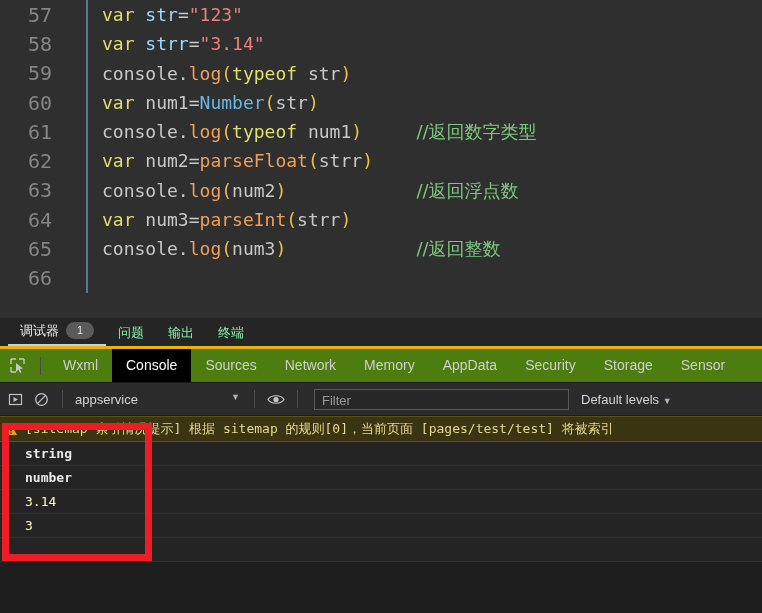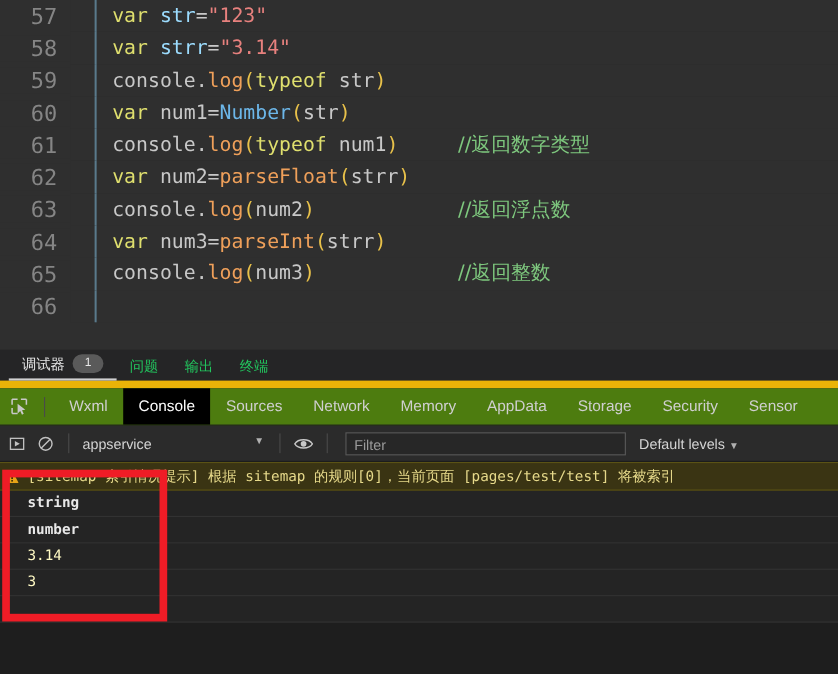--- a/index.html
+++ b/index.html
@@ -78,29 +78,29 @@
 
   
   #panel { background: #242424; }
 
   .panel-tabs {
     display: flex;
     align-items: flex-end;
     height: 28px;
     background: #252526;
     padding-left: 8px;
-    border-bottom: 7px solid #eab308;
+    border-bottom: 3px solid #eab308;
   }
   .panel-tab {
     display: flex;
     align-items: center;
     gap: 7px;
     padding: 0 12px;
     height: 27px;
-    color: #22c55e;
+    color: #86efac;
     font-size: 13px;
     cursor: default;
   }
   .panel-tab.sel { color: #e7e7e7; border-bottom: 2px solid #d0d0d0; }
   .tab-badge {
     background: #5a5a5a;
     color: #e8e8e8;
     border-radius: 9px;
     min-width: 18px;
     height: 17px;
@@ -258,22 +258,22 @@
       </svg>
     </div>
     <div class="vdiv"></div>
     <div id="dt-tabs" style="display:flex;align-items:center;">
         <div class="dt-tab">Wxml</div>
         <div class="dt-tab sel">Console</div>
         <div class="dt-tab">Sources</div>
         <div class="dt-tab">Network</div>
         <div class="dt-tab">Memory</div>
         <div class="dt-tab">AppData</div>
+        <div class="dt-tab">Security</div>
         <div class="dt-tab">Storage</div>
-        <div class="dt-tab">Security</div>
         <div class="dt-tab">Sensor</div>
       </div>
   </div>
 
   <div class="dt-toolbar">
     <div class="tb-icon">
       <svg width="15" height="15" viewBox="0 0 15 15">
         <rect x="1.5" y="2.5" width="12" height="10" stroke="#c0c0c0" stroke-width="1.2" fill="none"></rect>
         <path d="M5.5 5 L10 7.5 L5.5 10 Z" fill="#c0c0c0"></path>
       </svg>

